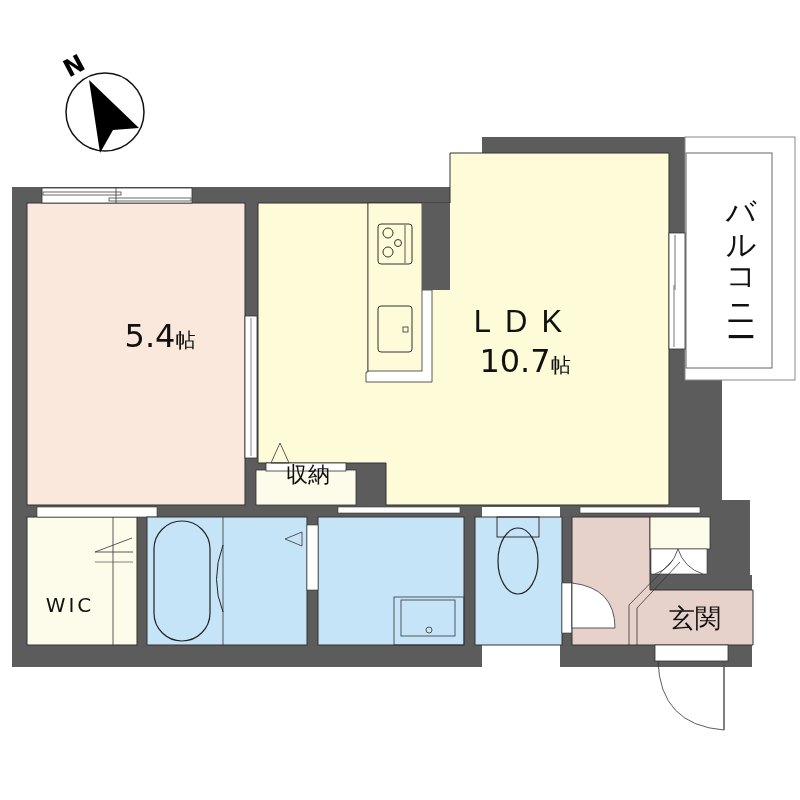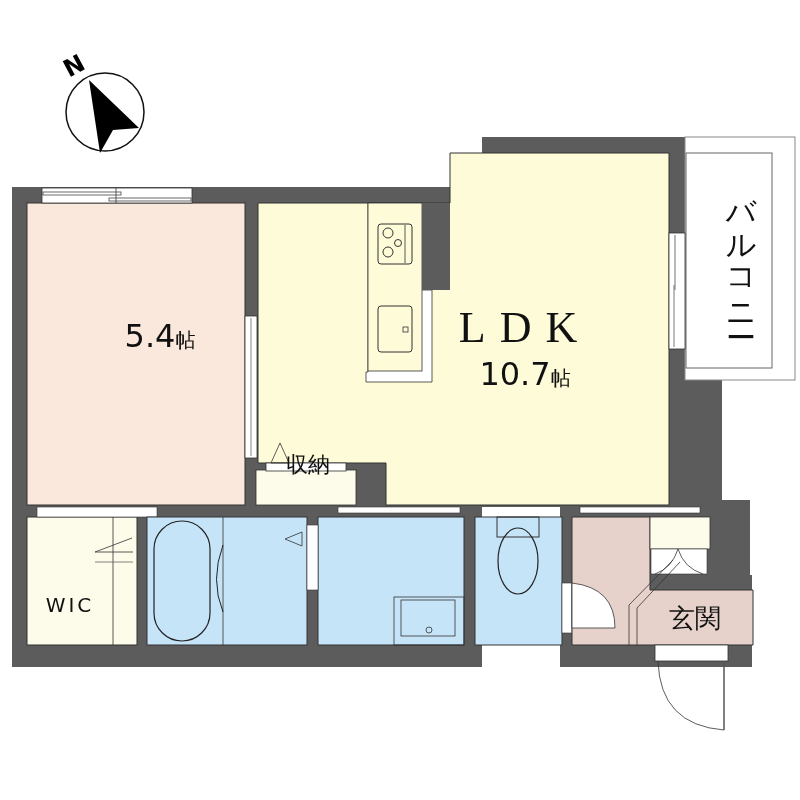--- a/index.html
+++ b/index.html
@@ -2,24 +2,24 @@
 <html><head>
   <meta charset="utf-8">
   <style>
     html, body { margin: 0; padding: 0; background: #ffffff; }
     body { width: 800px; height: 800px; position: relative; overflow: hidden; font-family: "DejaVu Sans", sans-serif; }
     svg#plan { position: absolute; left: 0; top: 0; width: 800px; height: 800px; }
     .label { position: absolute; color: #111; font-family: "DejaVu Sans", sans-serif; font-weight: bold; text-align: center; line-height: 1; }
     .label-western { left: 60px; top: 312px; width: 200px; }
     .label-ldk { left: 440px; top: 306px; width: 170px; }
     .big { font-size: 34px; letter-spacing: 2px; }
-    .ldk-title { font-size: 44px; font-weight: normal; letter-spacing: 14px; font-family: Liberation Serif, serif; }
+    .ldk-title { font-size: 31px; font-weight: normal; letter-spacing: 14px; font-family: Liberation Sans, sans-serif; }
     .area { font-size: 32px; margin-top: 8px; font-weight: normal; }
     .area .unit { font-size: 20px; }
-    .label-storage { left: 258px; top: 454px; width: 100px; font-size: 22px; font-weight: normal; }
+    .label-storage { left: 258px; top: 464px; width: 100px; font-size: 22px; font-weight: normal; }
     .label-wic { left: 30px; top: 595px; width: 80px; font-size: 20px; font-weight: normal; letter-spacing: 3px; }
     .label-entrance { left: 645px; top: 605px; width: 100px; font-size: 26px; font-weight: normal; }
     .label-balcony { left: 700px; top: 178px; width: 56px; font-size: 30px; font-weight: normal; writing-mode: vertical-rl; text-orientation: upright; letter-spacing: 2px; }
     .compass-n { position: absolute; left: 64px; top: 52px; font-size: 24px; font-weight: bold; transform: rotate(-28deg); font-family: "DejaVu Sans", sans-serif; }
   </style>
 </head>
 <body>
 
 <svg id="plan" viewBox="0 0 800 800" xmlns="http://www.w3.org/2000/svg">
 

